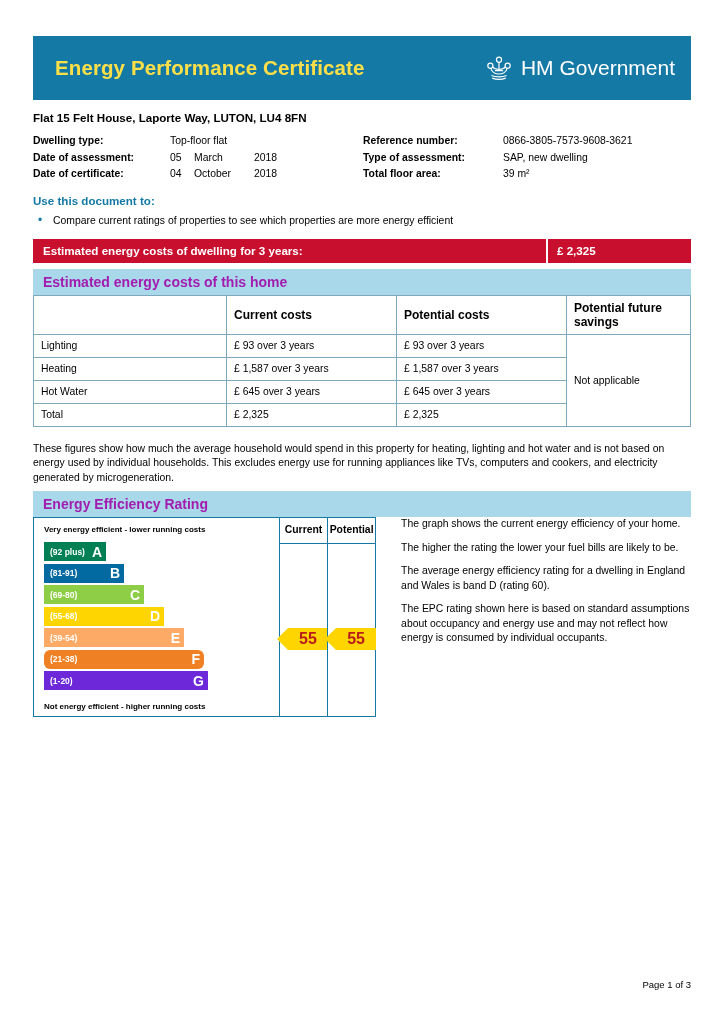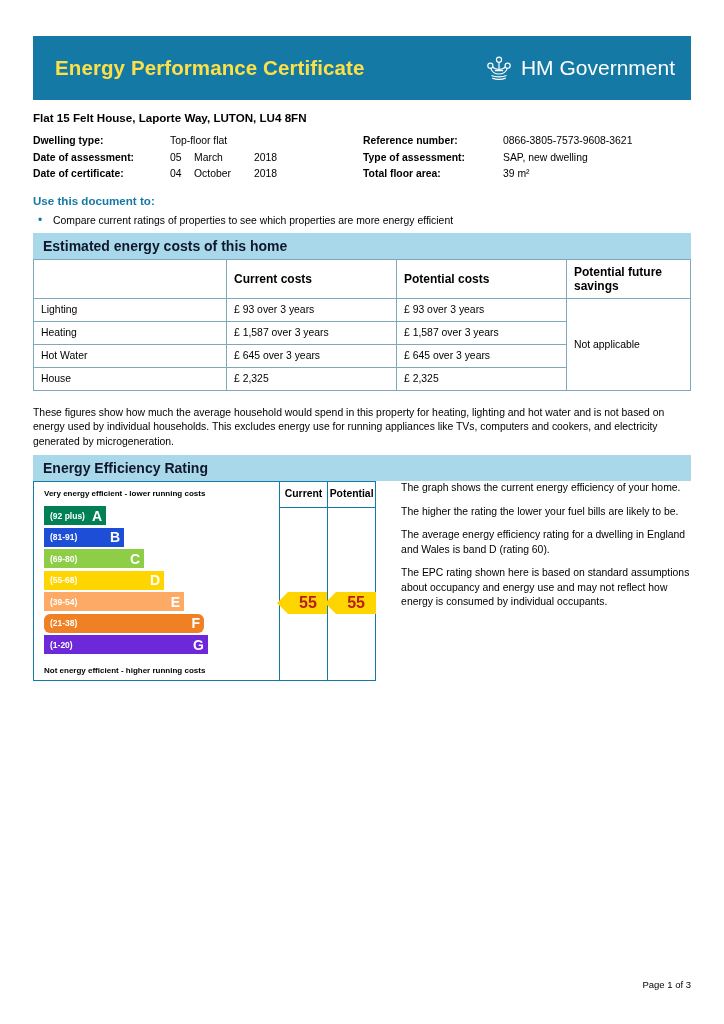--- a/index.html
+++ b/index.html
@@ -127,21 +127,21 @@
     display: flex;
     align-items: center;
     padding-left: 9px;
     box-sizing: border-box;
     border-left: 2px solid #ffffff;
   }
 
   
   .section-bar {
     background: #a9d8ea;
-    color: #0f172a;
+    color: #a21caf;
     height: 26px;
     display: flex;
     align-items: center;
     padding-left: 10px;
     box-sizing: border-box;
     font-size: 14px;
     font-weight: bold;
     margin-top: 6px;
   }
 
@@ -357,20 +357,24 @@
         </div>
       </div>
     </div>
 
     <div class="use-doc">Use this document to:</div>
     <div class="bullet-row">
       <span class="bullet-dot">•</span>
       <span>Compare current ratings of properties to see which properties are more energy efficient</span>
     </div>
 
+    <div class="cost-bar">
+      <div class="cost-bar-left">Estimated energy costs of dwelling for 3 years:</div>
+      <div class="cost-bar-right">£ 2,325</div>
+    </div>
 
     <div class="section-bar">Estimated energy costs of this home</div>
 
     <table class="costs">
       <thead>
         <tr>
           <th class="col-item"></th>
           <th class="col-cur">Current costs</th>
           <th class="col-pot">Potential costs</th>
           <th class="col-sav">Potential future savings</th>
@@ -387,41 +391,41 @@
           <td class="row-label">Heating</td>
           <td>£ 1,587 over 3 years</td>
           <td>£ 1,587 over 3 years</td>
         </tr>
         <tr>
           <td class="row-label">Hot Water</td>
           <td>£ 645 over 3 years</td>
           <td>£ 645 over 3 years</td>
         </tr>
         <tr>
-          <td class="totals-cell">House</td>
+          <td class="totals-cell">Total</td>
           <td class="row-label">£ 2,325</td>
           <td class="row-label">£ 2,325</td>
         </tr>
       </tbody>
     </table>
 
     <div class="costs-note">These figures show how much the average household would spend in this property for heating, lighting and hot water and is not based on energy used by individual households. This excludes energy use for running appliances like TVs, computers and cookers, and electricity generated by microgeneration.</div>
 
     <div class="section-bar">Energy Efficiency Rating</div>
 
     <div class="eer-wrap">
       <div class="eer-graph">
         <div class="eer-left">
           <div class="eer-caption">Very energy efficient - lower running costs</div>
           <div class="bands">
             <div class="band" style="background:#008054;width:62px;">
               <span class="rng">(92 plus)</span>
               <span class="ltr">A</span>
             </div>
-            <div class="band" style="background:#1d4ed8;width:80px;">
+            <div class="band" style="background:#0369a1;width:80px;">
               <span class="rng">(81-91)</span>
               <span class="ltr">B</span>
             </div>
             <div class="band" style="background:#8dce46;width:100px;">
               <span class="rng">(69-80)</span>
               <span class="ltr">C</span>
             </div>
             <div class="band" style="background:#ffd500;width:120px;">
               <span class="rng">(55-68)</span>
               <span class="ltr">D</span>

